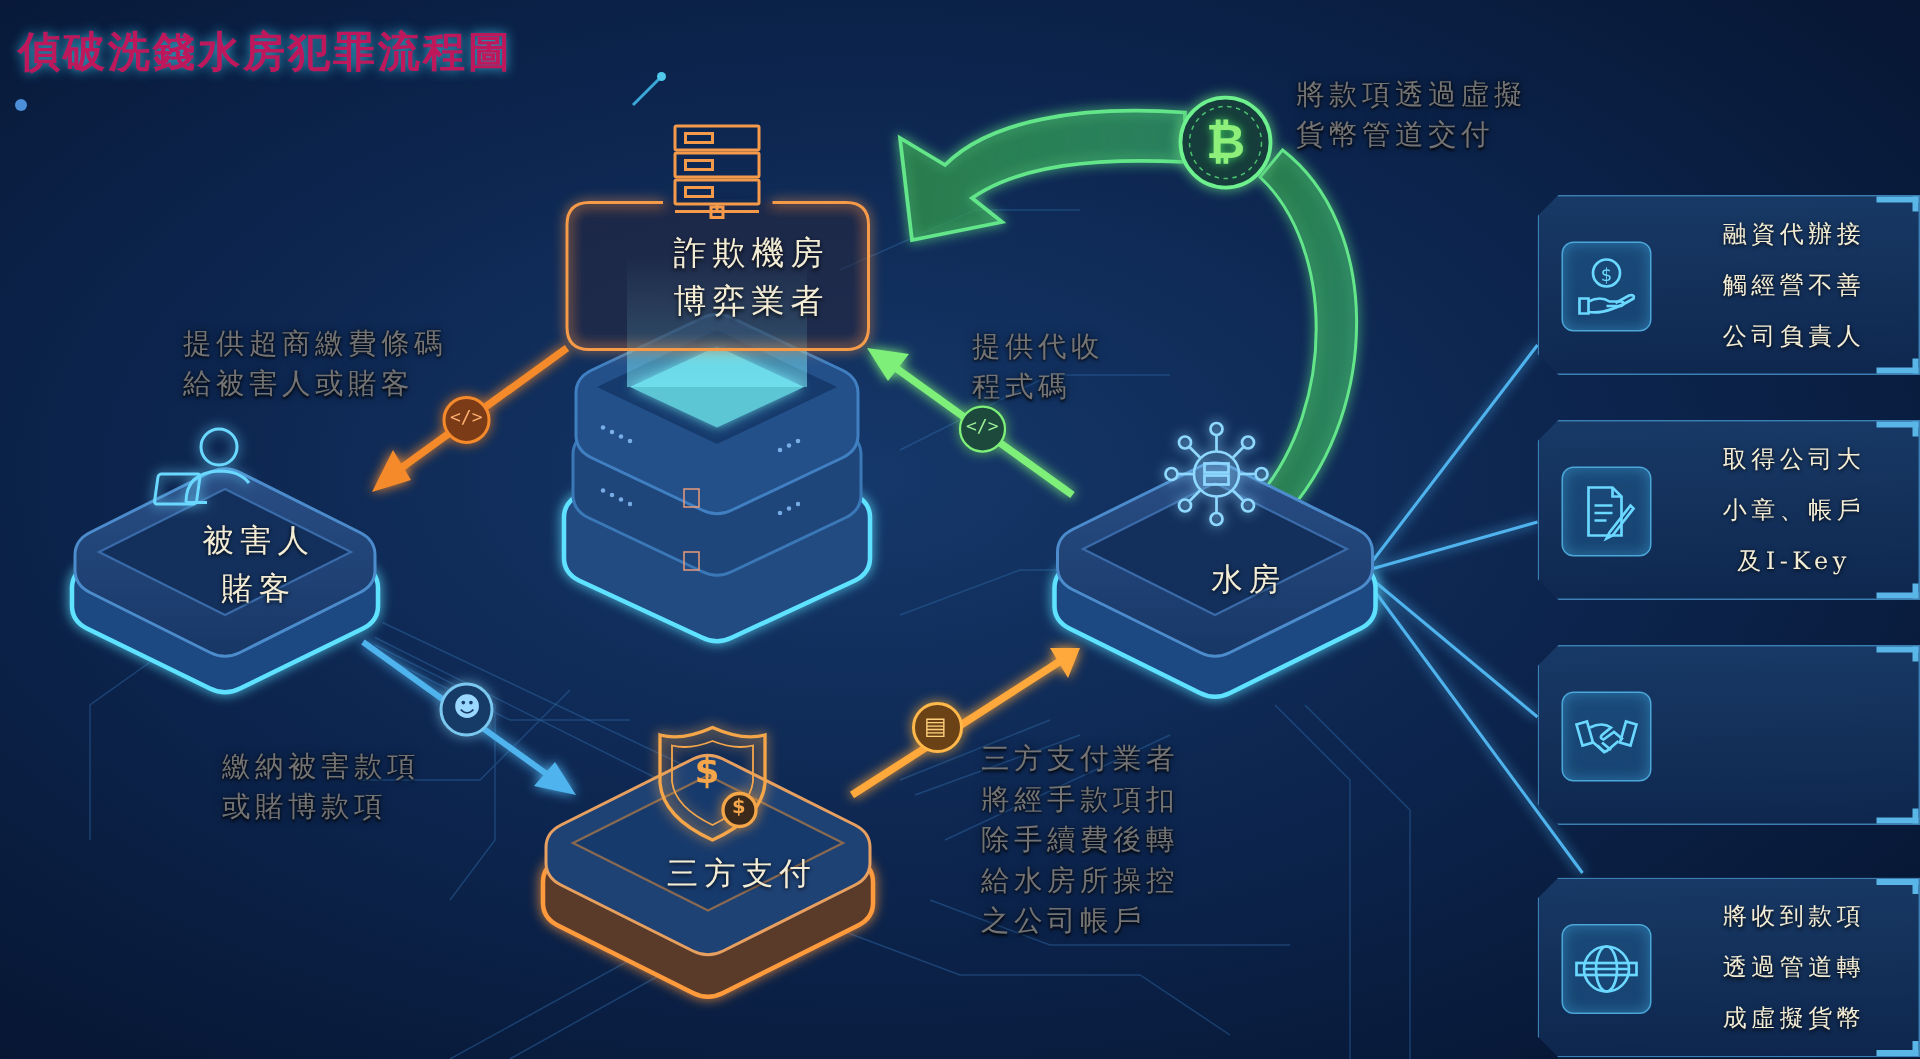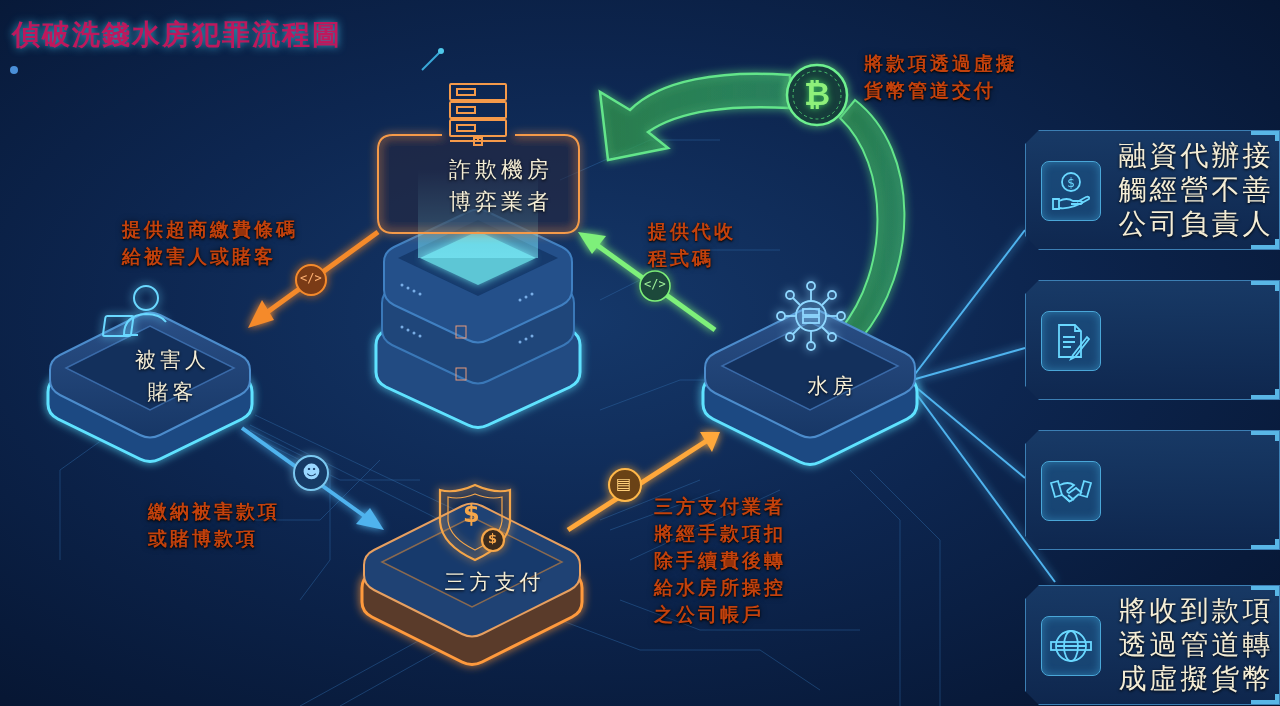--- a/index.html
+++ b/index.html
@@ -17,24 +17,23 @@
   .title {
     left: 12px; top: 16px;
     font-size: 28px; font-weight: bold; letter-spacing: 2px;
     color: #be185d;
     text-shadow: 0 0 8px rgba(70,200,240,0.8), 0 0 2px #0a2a44;
   }
 
   
   .lbl {
     font-size: 19px; line-height: 27px; letter-spacing: 3px;
-    color: #c2410c;
+    color: #737373;
     text-shadow: 0 1px 2px #000, 0 0 6px rgba(0,0,0,0.6);
     white-space: pre-line;
-    font-weight: bold;
   }
 
   
   .node-text {
     font-size: 21px; line-height: 32px; letter-spacing: 4px; text-align: center;
     color: #f4edd6;
     text-shadow: 0 1px 3px #000;
     white-space: pre-line;
     padding-left: 45px;
   }
@@ -50,21 +49,21 @@
   .card .corner-br { position: absolute; right: 0; bottom: 0; width: 28px; height: 10px; border-bottom: 4px solid #59b6e6; border-right: 4px solid #59b6e6; }
   .card .icon-box {
     position: absolute; left: 15px; top: 30px; width: 60px; height: 60px;
     border: 1.5px solid #4aa7d8; border-radius: 8px;
     background: rgba(30,90,140,0.55);
     box-shadow: 0 0 10px rgba(70,180,230,0.45) inset;
     display: flex; align-items: center; justify-content: center;
   }
   .card .card-text {
     position: absolute; left: 90px; top: 8px; width: 160px;
-    font-size: 28px; line-height: 34px; letter-spacing: 3px; text-align: center;
+    font-size: 16px; line-height: 34px; letter-spacing: 3px; text-align: center;
     color: #f4edd6; text-shadow: 0 1px 3px #000;
     white-space: pre-line;
   }
 </style>
 </head>
 <body>
 
 <svg class="bg-svg" viewBox="0 0 1280 706" xmlns="http://www.w3.org/2000/svg">
   <defs>
     <filter id="glow" x="-50%" y="-50%" width="200%" height="200%">
@@ -320,20 +319,23 @@
   <div class="icon-box">
     <svg width="44" height="44" viewBox="0 0 44 44" fill="none" stroke="#6ad8ff" stroke-width="1.8">
       <path d="M10 6 L26 6 L32 12 L32 38 L10 38 Z"></path>
       <path d="M26 6 L26 12 L32 12"></path>
       <line x1="14" y1="18" x2="26" y2="18"></line>
         <line x1="14" y1="23" x2="26" y2="23"></line>
         <line x1="14" y1="28" x2="22" y2="28"></line>
       <path d="M38 18 L24 36 L22 40 L26 38 L40 20 Z"></path>
     </svg>
   </div>
+  <div class="card-text">取得公司大
+小章、帳戶
+及I-Key</div>
 </div>
 
 <div class="card" style="top:430px;">
   <span class="corner-tr"></span>
     <span class="corner-br"></span>
   <div class="icon-box">
     <svg width="46" height="44" viewBox="0 0 46 44" fill="none" stroke="#6ad8ff" stroke-width="1.8">
       <path d="M3 14 L10 12 L14 26 L7 28 Z"></path>
       <path d="M43 14 L36 12 L32 26 L39 28 Z"></path>
       <path d="M12 16 Q20 12 26 16 L20 21 Q18 23 21 24 L28 19 L34 24"></path>

